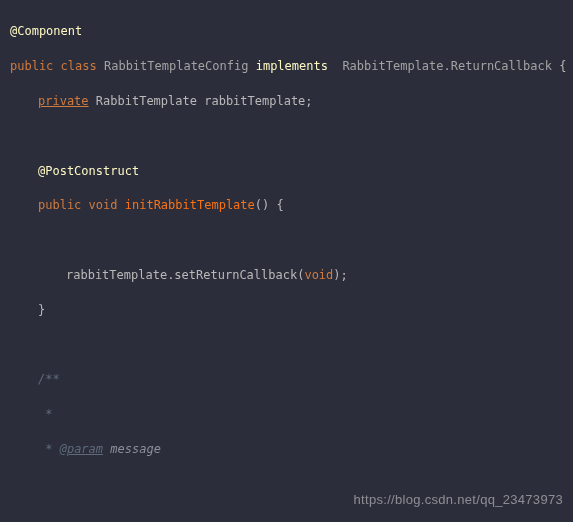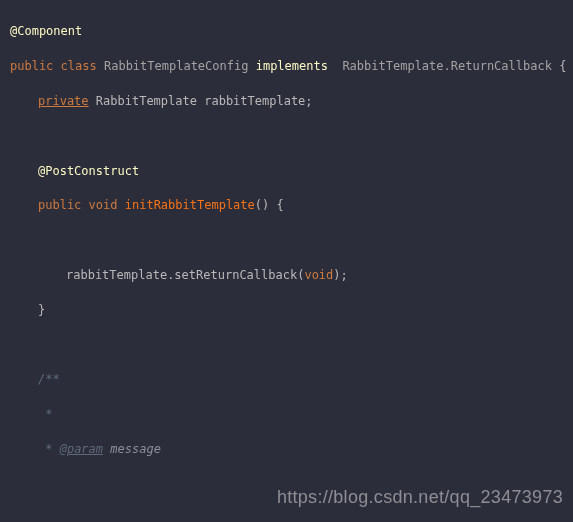--- a/index.html
+++ b/index.html
@@ -36,21 +36,21 @@
   .punct { color: #b9b9b9; }
   .comment { color: #5f6a7a; font-style: italic; }
   .doc-tag { color: #5f6a7a; font-style: italic; text-decoration: underline; }
   .param-name { color: #8a8f99; font-style: italic; }
   .watermark {
     position: absolute;
     right: 10px;
     bottom: 12px;
     color: rgba(220,220,220,0.55);
     font-family: Arial, sans-serif;
-    font-size: 18px;
+    font-size: 13px;
     letter-spacing: 0.3px;
     pointer-events: none;
   }
 </style>
 </head>
 <body>
 
 <div class="code">
 <span class="line"><span class="kw-anno">@Component</span></span>
 <span class="line"><span class="kw-pub">public</span> <span class="kw-cls">class</span> <span class="cls-name">RabbitTemplateConfig</span> <span class="kw-impl">implements</span>  <span class="cls-name">RabbitTemplate.ReturnCallback</span> <span class="punct">{</span></span>

